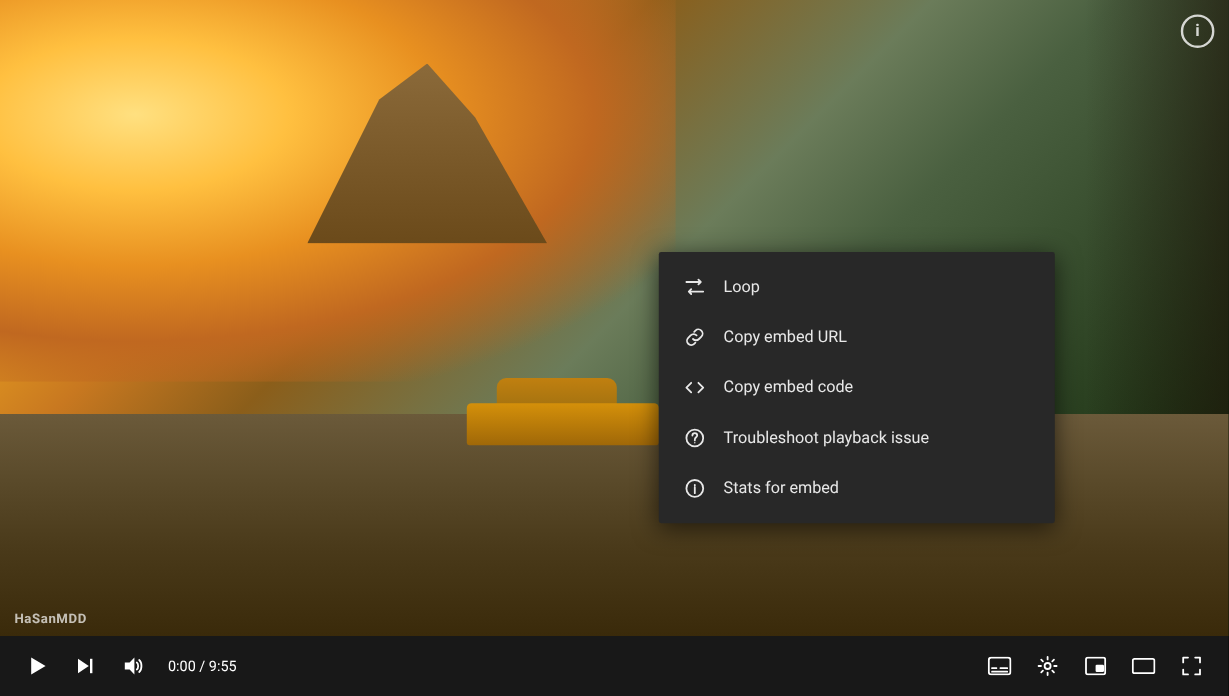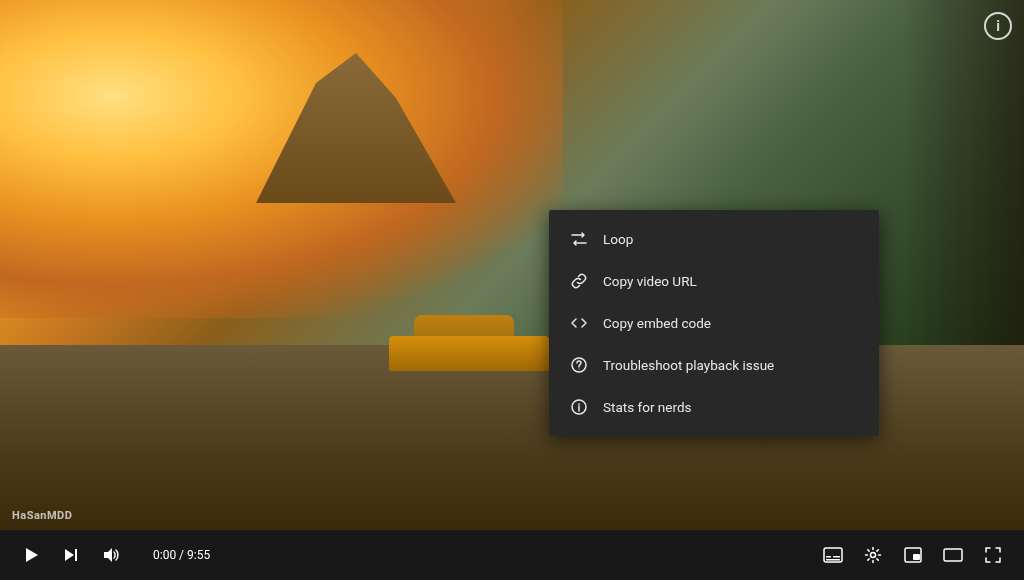--- a/index.html
+++ b/index.html
@@ -184,21 +184,21 @@
       cursor: pointer;
       font-size: 16px;
       flex-shrink: 0;
     }
 
     .time-display {
       color: #fff;
       font-size: 12px;
       white-space: nowrap;
       flex-shrink: 0;
-      margin-left: 17px;
+      margin-left: 4px;
     }
 
     .spacer { flex: 1; }
 
     .ctrl-btn-right {
       width: 30px;
       height: 30px;
       display: flex;
       align-items: center;
       justify-content: center;
@@ -240,21 +240,21 @@
       <span>Loop</span>
     </div>
 
     <div class="menu-item">
       <div class="menu-icon">
         <svg width="18" height="18" viewBox="0 0 18 18" fill="none" xmlns="http://www.w3.org/2000/svg">
           <path d="M7.5 10.5a3.5 3.5 0 0 0 5 0l2-2a3.536 3.536 0 0 0-5-5l-1 1" stroke="#e8e8e8" stroke-width="1.5" stroke-linecap="round"></path>
           <path d="M10.5 7.5a3.5 3.5 0 0 0-5 0l-2 2a3.536 3.536 0 0 0 5 5l1-1" stroke="#e8e8e8" stroke-width="1.5" stroke-linecap="round"></path>
         </svg>
       </div>
-      <span>Copy video URL</span>
+      <span>Copy embed URL</span>
     </div>
 
 
     <div class="menu-item">
       <div class="menu-icon">
         <svg width="18" height="18" viewBox="0 0 18 18" fill="none" xmlns="http://www.w3.org/2000/svg">
           <path d="M6 5L2 9l4 4M12 5l4 4-4 4" stroke="#e8e8e8" stroke-width="1.5" stroke-linecap="round" stroke-linejoin="round"></path>
         </svg>
       </div>
       <span>Copy embed code</span>
@@ -272,21 +272,21 @@
       <span>Troubleshoot playback issue</span>
     </div>
 
     <div class="menu-item">
       <div class="menu-icon">
         <svg width="18" height="18" viewBox="0 0 18 18" fill="none" xmlns="http://www.w3.org/2000/svg">
           <circle cx="9" cy="9" r="7" stroke="#e8e8e8" stroke-width="1.5"></circle>
           <path d="M9 8v5M9 6v.5" stroke="#e8e8e8" stroke-width="1.5" stroke-linecap="round"></path>
         </svg>
       </div>
-      <span>Stats for nerds</span>
+      <span>Stats for embed</span>
     </div>
   </div>
 </div>
 
 <div class="control-bar">
 
   <div class="ctrl-btn">
     <svg width="18" height="18" viewBox="0 0 18 18" fill="white" xmlns="http://www.w3.org/2000/svg">
       <polygon points="4,2 16,9 4,16" fill="white"></polygon>
     </svg>

